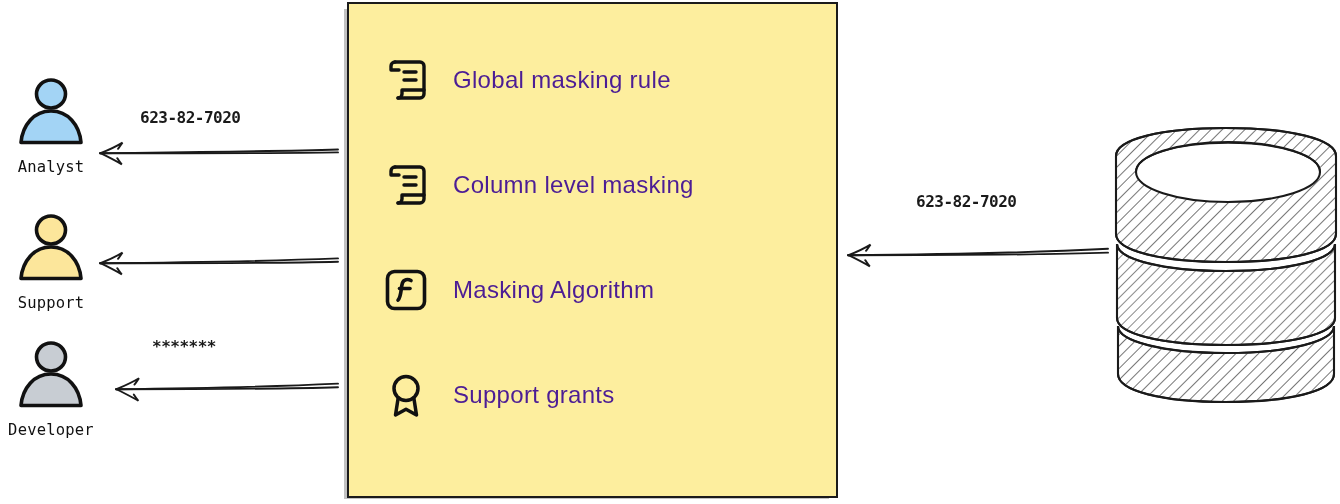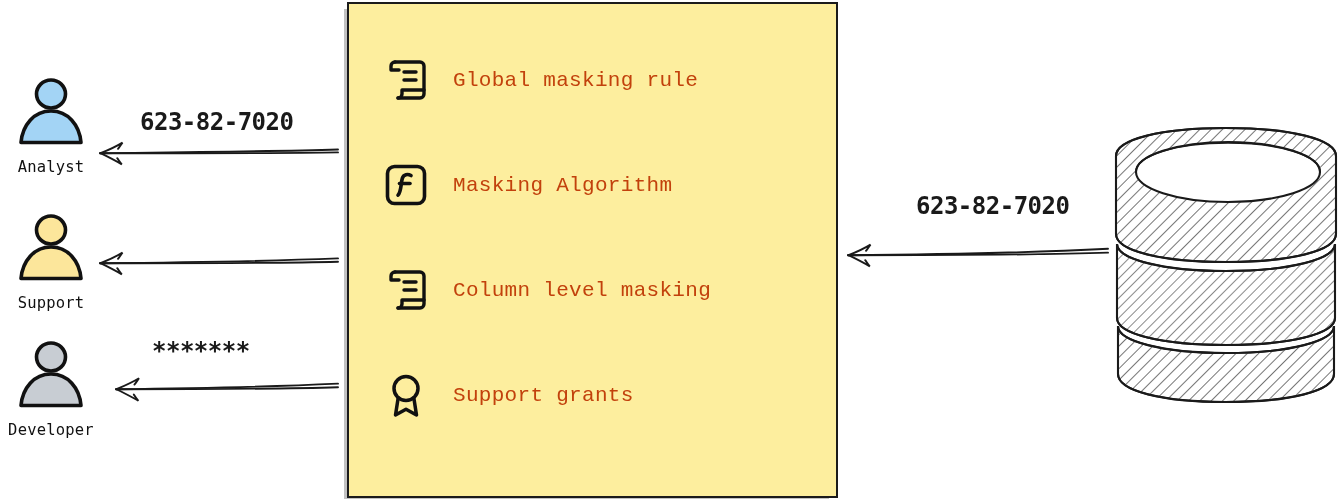--- a/index.html
+++ b/index.html
@@ -43,21 +43,21 @@
   }
 
   #actor-analyst   { left: -4px;  top: 78px; }
   #actor-support   { left: -4px;  top: 214px; }
   #actor-developer { left: -4px;  top: 341px; }
 
   
   .flow-label {
     position: absolute;
     font-family: "DejaVu Sans Mono", "Liberation Mono", monospace;
-    font-size: 24px;
+    font-size: 16px;
     font-weight: 700;
     color: #1a1a1a;
     white-space: nowrap;
     letter-spacing: -0.5px;
   }
   #label-analyst   { left: 140px;  top: 108px; }
   #label-support   { left: 148px;  top: 209px; }
   #label-developer { left: 152px;  top: 337px; }
   #label-source    { left: 916px;  top: 192px; }
 
@@ -100,23 +100,23 @@
   }
   .rule-icon {
     flex: 0 0 auto;
     width: 50px;
     height: 50px;
     display: flex;
     align-items: center;
     justify-content: center;
   }
   .rule-text {
-    font-family: Liberation Mono, monospace;
-    font-size: 21px;
-    color: #c2410c;
+    font-family: Liberation Sans, sans-serif;
+    font-size: 24px;
+    color: #4c1d95;
     letter-spacing: 0.3px;
     white-space: nowrap;
   }
 
   
   #database-icon {
     position: absolute;
     left: 1112px;
     top: 126px;
     width: 228px;
@@ -206,41 +206,41 @@
               <path d="M22 24 H34"></path>
             </g>
           </svg>
         </span>
         <span class="rule-text">Global masking rule</span>
       </div>
 
       <div class="rule-row">
         <span class="rule-icon">
           <svg width="48" height="48" viewBox="0 0 48 48" aria-hidden="true">
-            <rect x="5.5" y="5.5" width="37" height="37" rx="7" ry="7" fill="none" stroke="#111" stroke-width="3.6"></rect>
-            <path d="M29 14.5 c-3.2 -1.8 -7.4 -1.3 -8.6 2.6 c-0.7 2.2 -0.9 4.4 -1.2 6.6 c-0.5 3.7 -0.9 7.8 -3.2 10.4" fill="none" stroke="#111" stroke-width="3.6" stroke-linecap="round"></path>
-            <path d="M17.5 22.5 H28" fill="none" stroke="#111" stroke-width="3.6" stroke-linecap="round"></path>
-          </svg>
-        </span>
-        <span class="rule-text">Masking Algorithm</span>
-      </div>
-
-      <div class="rule-row">
-        <span class="rule-icon">
-          <svg width="48" height="48" viewBox="0 0 48 48" aria-hidden="true">
             <g fill="none" stroke="#111" stroke-width="3.4" stroke-linecap="round" stroke-linejoin="round">
               <path d="M13 6 H38 a4 4 0 0 1 4 4 v28 a4 4 0 0 1 -4 4 H16"></path>
               <path d="M13 6 a4 4 0 0 0 -4 4 v4 h8"></path>
               <path d="M42 34 H20 v4 a4 4 0 0 1 -4 4"></path>
               <path d="M22 16 H34"></path>
               <path d="M22 24 H34"></path>
             </g>
           </svg>
         </span>
         <span class="rule-text">Column level masking</span>
+      </div>
+
+      <div class="rule-row">
+        <span class="rule-icon">
+          <svg width="48" height="48" viewBox="0 0 48 48" aria-hidden="true">
+            <rect x="5.5" y="5.5" width="37" height="37" rx="7" ry="7" fill="none" stroke="#111" stroke-width="3.6"></rect>
+            <path d="M29 14.5 c-3.2 -1.8 -7.4 -1.3 -8.6 2.6 c-0.7 2.2 -0.9 4.4 -1.2 6.6 c-0.5 3.7 -0.9 7.8 -3.2 10.4" fill="none" stroke="#111" stroke-width="3.6" stroke-linecap="round"></path>
+            <path d="M17.5 22.5 H28" fill="none" stroke="#111" stroke-width="3.6" stroke-linecap="round"></path>
+          </svg>
+        </span>
+        <span class="rule-text">Masking Algorithm</span>
       </div>
 
       <div class="rule-row">
         <span class="rule-icon">
           <svg width="48" height="48" viewBox="0 0 48 48" aria-hidden="true">
             <g fill="none" stroke="#111" stroke-width="3.5" stroke-linecap="round" stroke-linejoin="round">
               <circle cx="24" cy="17.5" r="12"></circle>
               <path d="M16.2 26.8 L13.5 44 L24 38.2 L34.5 44 L31.8 26.8"></path>
             </g>
           </svg>

